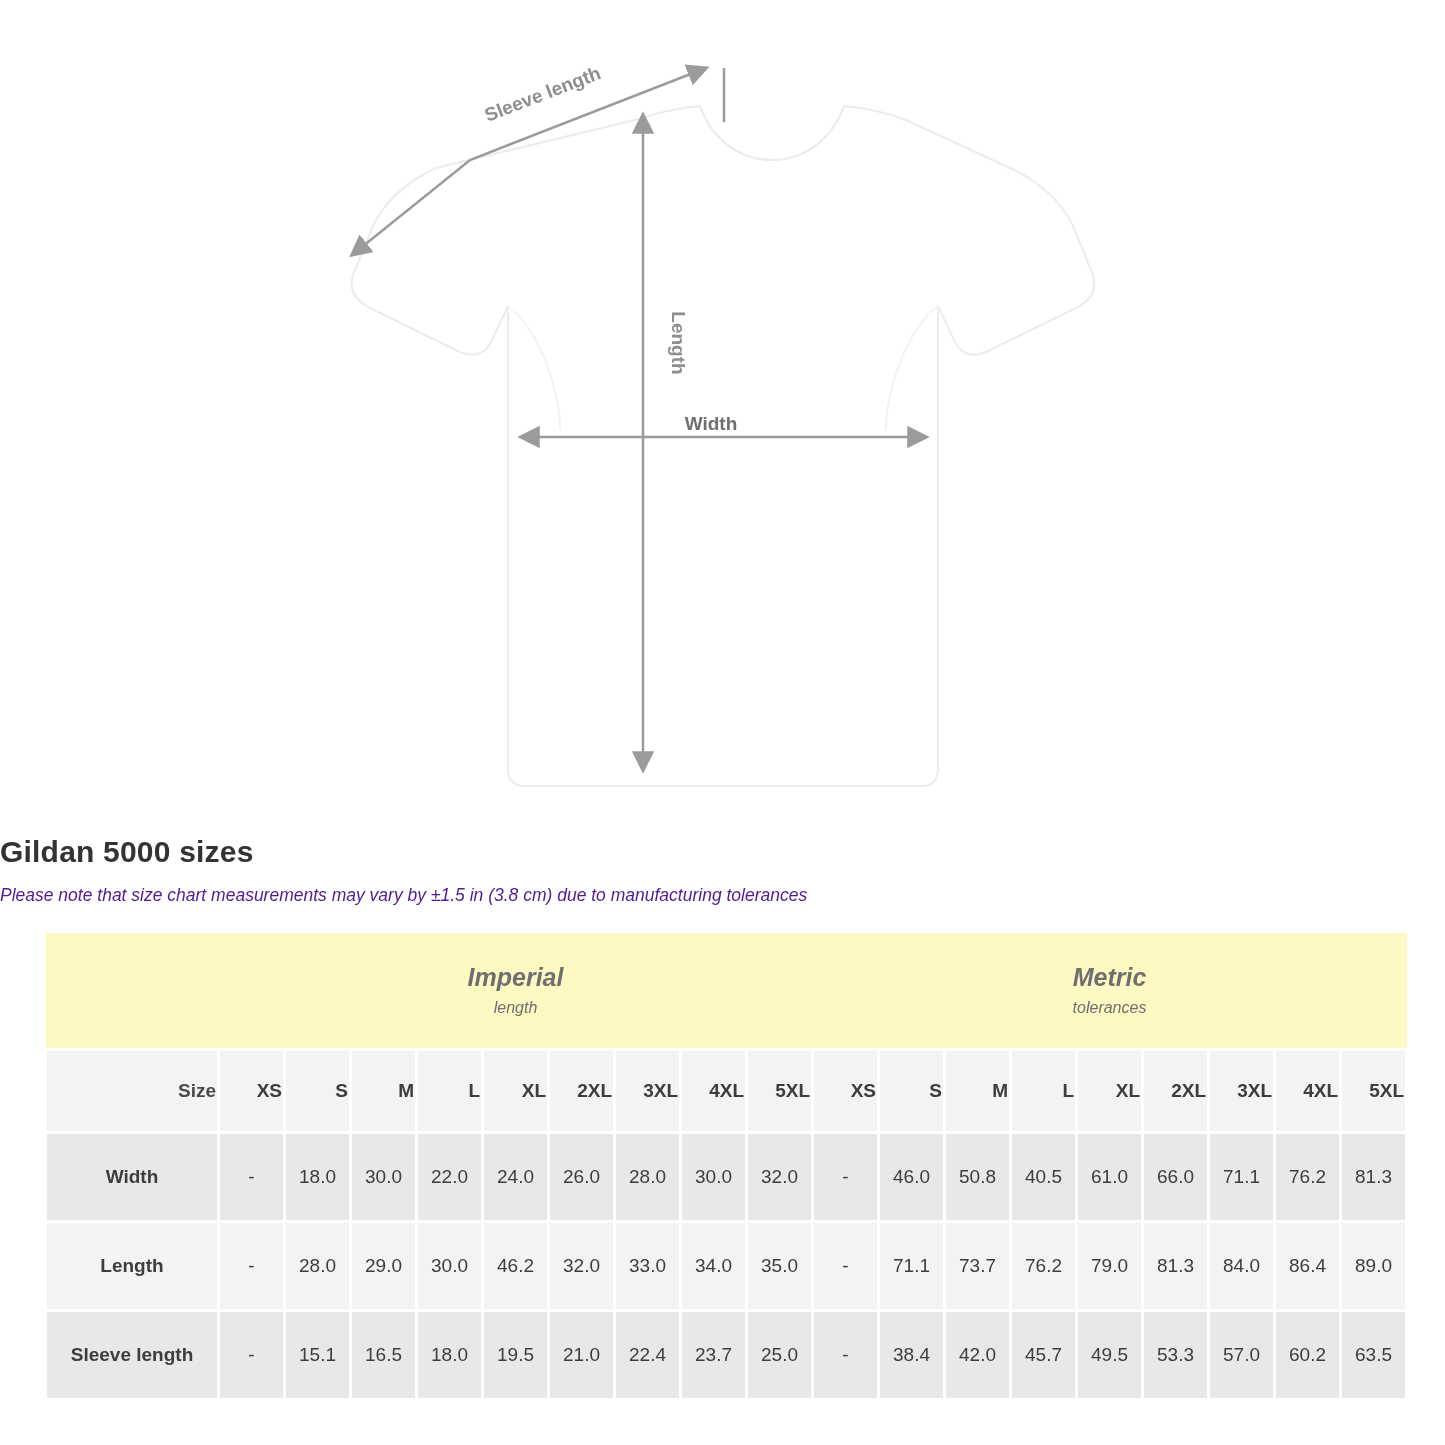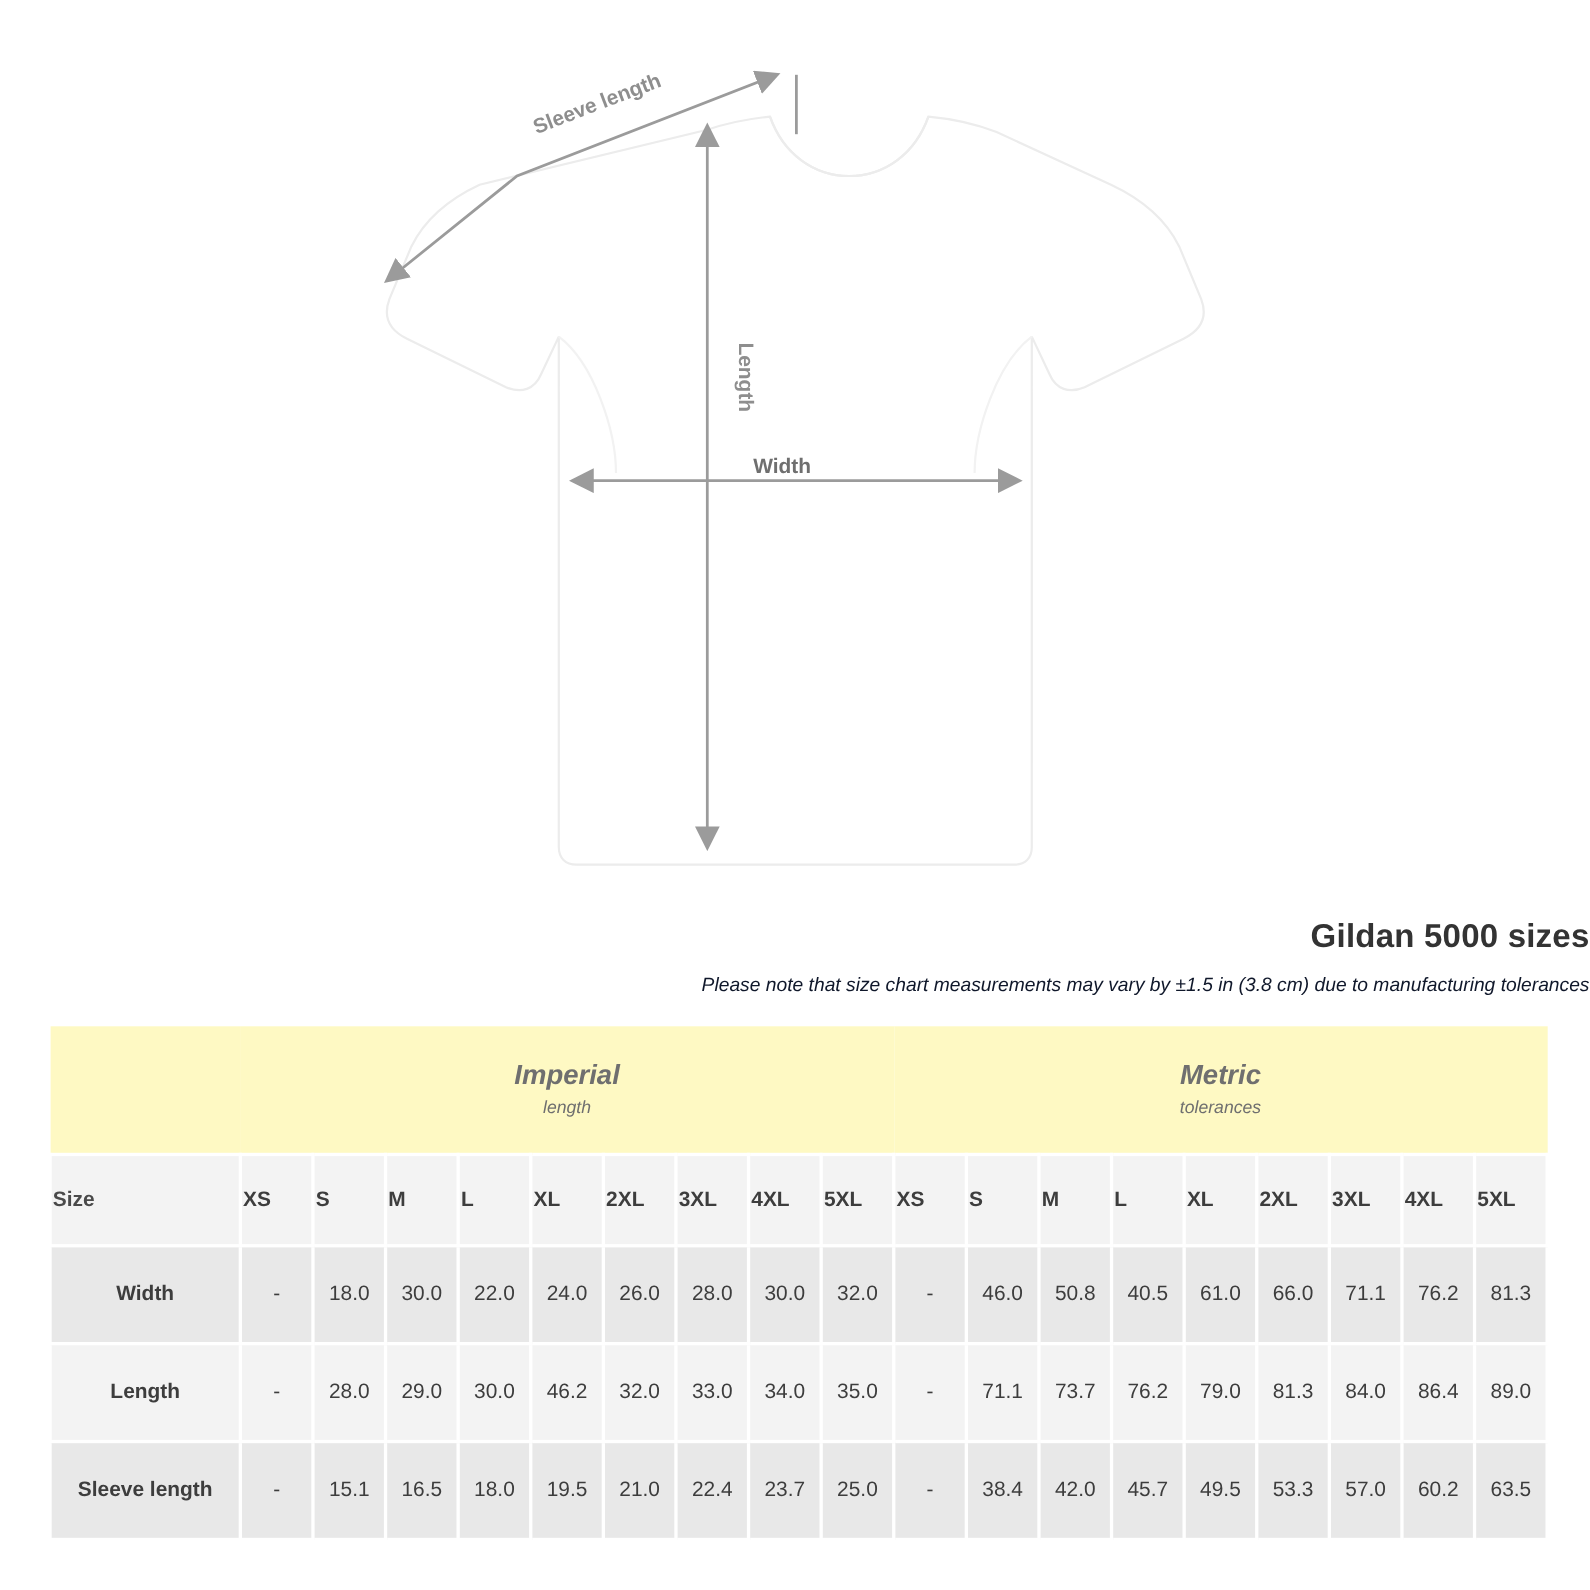--- a/index.html
+++ b/index.html
@@ -25,33 +25,33 @@
     position: relative;
     width: 1445px;
     height: 825px;
   }
   .illustration svg {
     display: block;
   }
 
   
   .title-block {
-    text-align: right;
+    text-align: left;
     margin-top: 10px;
   }
   .chart-title {
     font-size: 30px;
     font-weight: bold;
     color: #333333;
     letter-spacing: 0.2px;
   }
   .chart-note {
     font-size: 17.5px;
     font-style: italic;
-    color: #0f172a;
+    color: #4c1d95;
     margin-top: 16px;
   }
 
   
   .table-wrap {
     margin: 27px 44px 0 44px;
     width: 1357px;
   }
   table.size-table {
     border-collapse: collapse;
@@ -78,21 +78,21 @@
     color: #6f6f6f;
     margin-top: 8px;
   }
 
   table.size-table td {
     border: 3px solid #ffffff;
   }
   .hdr-row td {
     background: #f3f3f3;
     height: 78px;
-    text-align: left;
+    text-align: right;
     vertical-align: middle;
     font-size: 19px;
     color: #4a4a4a;
   }
   .hdr-row td.rowlabel {
     font-weight: bold;
     font-size: 19px;
   }
   .hdr-row td.sizecol {
     font-weight: bold;

